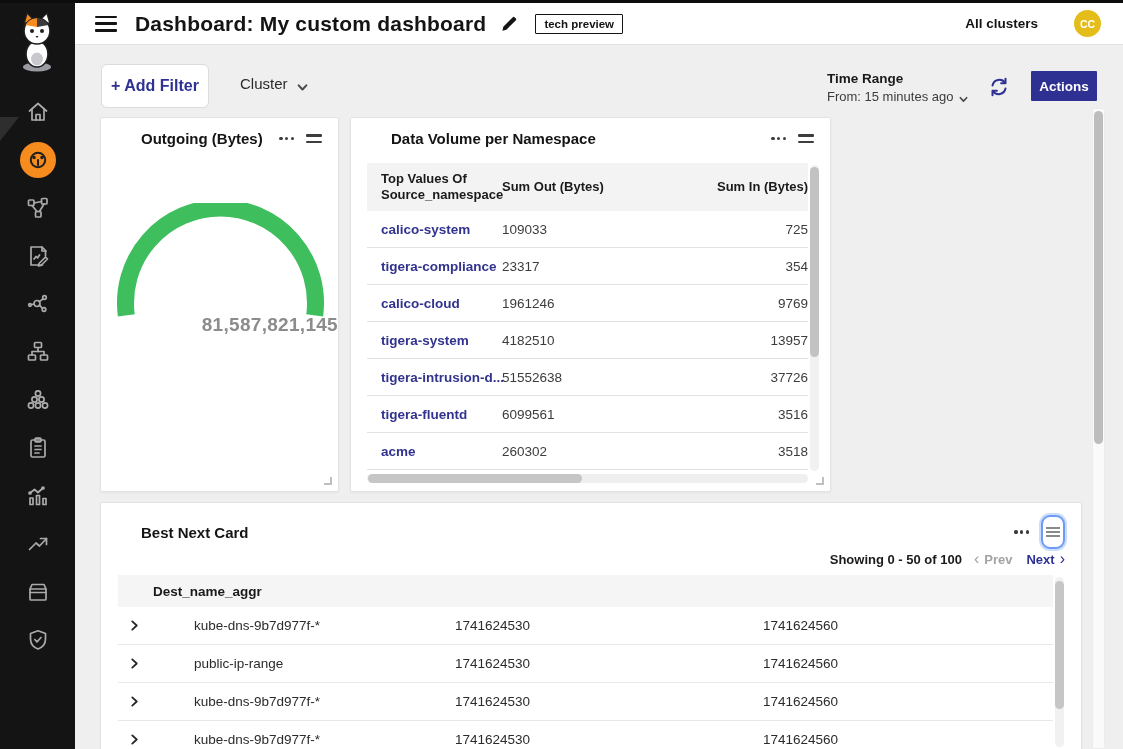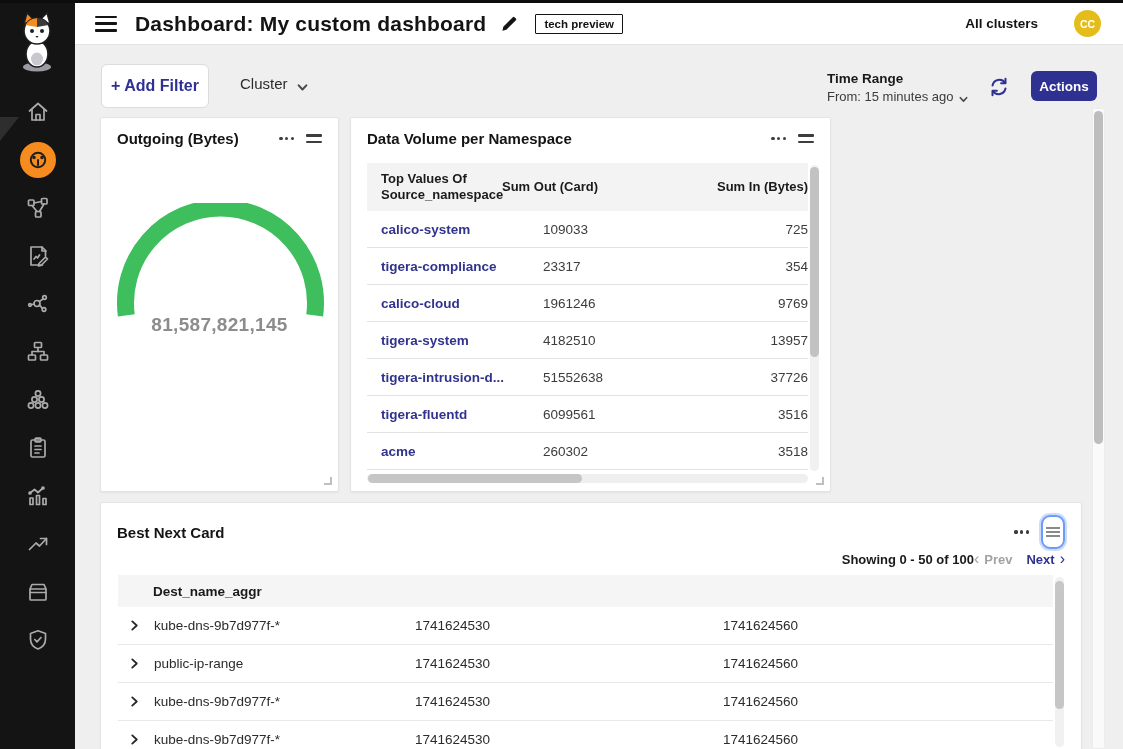--- a/index.html
+++ b/index.html
@@ -32,68 +32,68 @@
 
   
   .btn-add-filter { position:absolute; left:26px; top:19px; width:108px; height:44px; background:#FFFFFF; border:1px solid #DCDCDC; border-radius:6px; color:#2E3192; font-size:16px; font-weight:600; cursor:pointer; font-family:inherit; }
   .cluster-dd { position:absolute; left:165px; top:30px; display:flex; align-items:center; gap:9px; cursor:pointer; font-size:15px; color:#2B2B2B; font-weight:500; }
   .chev-down { width:10px; height:10px; display:inline-block; }
   .chev-down svg { stroke:#4A4A4A; stroke-width:1.8; fill:none; stroke-linecap:round; stroke-linejoin:round; }
   .time-range { position:absolute; left:752px; top:26px; cursor:pointer; }
   .time-range .tr-label { font-size:13.5px; font-weight:700; color:#1A1A1A; }
   .time-range .tr-value { font-size:13px; color:#3C3C3C; margin-top:3px; display:flex; align-items:center; gap:6px; }
   .refresh-btn { position:absolute; left:913px; top:31px; width:22px; height:22px; cursor:pointer; }
-  .btn-actions { position:absolute; left:956px; top:26px; width:66px; height:30px; background:#2E3192; border:none; border-radius:6px; color:#FFFFFF; font-size:13.5px; font-weight:600; cursor:pointer; font-family:inherit; }
+  .btn-actions { position:absolute; left:956px; top:26px; width:66px; height:30px; background:#2E3192; border:none; border-radius:1px; color:#FFFFFF; font-size:13.5px; font-weight:600; cursor:pointer; font-family:inherit; }
 
   
   .card { position:absolute; background:#FFFFFF; border:1px solid #E3E3E3; border-radius:2px; box-shadow:0 1px 2px rgba(0,0,0,0.05); }
   .card-head { position:absolute; left:16px; top:12px; right:16px; display:flex; align-items:center; }
-  .card-title { font-size:15px; font-weight:700; color:#141414; white-space:nowrap; }
+  .card-title { font-size:15px; font-weight:700; color:#141414; white-space:nowrap;margin-left:24px; }
   .card-tools { margin-left:auto; display:flex; align-items:center; gap:12px; }
   .dots { display:flex; gap:2.5px; cursor:pointer; padding:4px 0; }
   .dots i { width:3.2px; height:3.2px; border-radius:50%; background:#3D3D3D; }
   .drag-handle { display:flex; flex-direction:column; gap:4px; cursor:grab; padding:3px 0; }
   .drag-handle i { width:16px; height:2.2px; background:#3D3D3D; border-radius:1px; }
   .resize-corner { position:absolute; right:6px; bottom:6px; width:8px; height:8px; border-right:2px solid #BFBFBF; border-bottom:2px solid #BFBFBF; cursor:nwse-resize; }
 
   .card-outgoing { left:25px; top:72px; width:239px; height:375px; }
   .gauge-wrap { position:absolute; left:14px; top:85px; width:211px; height:116px; }
-  .gauge-value { position:absolute; left:0; top:196px; width:100%; text-align:center; font-size:19px; font-weight:700; color:#8C8C8C; letter-spacing:0.3px; }
+  .gauge-value { position:absolute; left:0; top:196px; width:100%; text-align:right; font-size:19px; font-weight:700; color:#8C8C8C; letter-spacing:0.3px; }
 
   .card-dv { left:275px; top:72px; width:481px; height:375px; }
   .dv-table { position:absolute; left:16px; top:45px; width:441px; }
   .dv-hrow { height:48px; background:#F3F3F3; display:flex; align-items:center; }
-  .dv-row { height:37px; display:flex; align-items:center; border-bottom:1px solid #E2E2E2;gap:41px; }
+  .dv-row { height:37px; display:flex; align-items:center; border-bottom:1px solid #E2E2E2; }
   .dv-c1 { width:135px; padding-left:14px; }
   .dv-c2 { width:151px; }
   .dv-c3 { flex:1;text-align:right; }
   .dv-hrow > div { font-size:13px; font-weight:700; color:#1A1A1A; line-height:1.25; }
   .dv-link { font-size:13.5px; font-weight:700; color:#31338E; cursor:pointer; white-space:nowrap; }
   .dv-val { font-size:13.5px; color:#3C3C3C; }
   .dv-vscroll { position:absolute; left:459px; top:47px; width:9px; height:306px; background:#F1F1F1; border-radius:5px; }
   .dv-vscroll .thumb { position:absolute; left:0; top:2px; width:9px; height:190px; background:#C2C2C2; border-radius:5px; cursor:pointer; }
   .dv-hscroll { position:absolute; left:16px; top:356px; width:441px; height:9px; background:#EFEFEF; border-radius:5px; }
   .dv-hscroll .thumb { position:absolute; left:1px; top:0; width:214px; height:9px; background:#C6C6C6; border-radius:5px; cursor:pointer; }
 
   .card-bf { left:25px; top:457px; width:982px; height:330px; }
   .bf-handle { width:24px; height:34px; border:2px solid #6E9BF7; box-shadow:0 0 0 2px rgba(110,155,247,0.35); border-radius:9px; background:#FFFFFF; display:flex; flex-direction:column; gap:2.5px; align-items:center; justify-content:center; cursor:grab; }
   .bf-handle i { width:14px; height:1.6px; background:#8A8A8A; }
   .bf-pagination { position:absolute; right:16px; top:48px; display:flex; align-items:center; font-size:13px; }
-  .bf-showing { font-weight:600; color:#1A1A1A; margin-right:0; }
+  .bf-showing { font-weight:600; color:#1A1A1A; margin-right:12px; }
   .bf-prev { color:#A3A3A3; font-weight:600; cursor:default; display:flex; align-items:center; gap:5px; margin-right:14px; }
   .bf-next { color:#2E3192; font-weight:700; cursor:pointer; display:flex; align-items:center; gap:5px; }
   .pg-chev { font-size:16px; line-height:1; font-weight:400; }
   .bf-table { position:absolute; left:17px; top:72px; width:935px; }
   .bf-hrow { height:32px; background:#F5F5F5; display:flex; align-items:center; padding-left:35px;gap:13px; }
   .bf-hrow > div { font-size:13.5px; font-weight:700; color:#1A1A1A; }
   .bf-row { height:38px; display:flex; align-items:center; border-bottom:1px solid #E8E8E8; padding-left:12px; cursor:pointer; }
   .bf-chev { width:24px; display:flex; align-items:center; }
   .bf-chev svg { stroke:#262626; stroke-width:2; fill:none; stroke-linecap:round; stroke-linejoin:round; }
   .bf-cdest-h { width:284px; }
-  .bf-cdest { width:261px; }
+  .bf-cdest { width:261px;margin-left:40px; }
   .bf-cstart { width:308px; }
   .bf-cend { flex:1; }
   .bf-cell { font-size:13.5px; color:#2B2B2B; font-weight:500; }
   .bf-vscroll { position:absolute; left:954px; top:74px; width:9px; height:170px; background:#F1F1F1; border-radius:5px; }
   .bf-vscroll .thumb { position:absolute; left:0; top:4px; width:9px; height:128px; background:#C6C6C6; border-radius:5px; cursor:pointer; }
 
   
   .page-scrollbar { position:absolute; left:1017px; top:63px; width:13px; height:641px; background:#FAFAFA; border:1px solid #ECECEC; border-radius:2px; }
   .page-scrollbar .thumb { position:absolute; left:1px; top:2px; width:9px; height:333px; background:#BDBDBD; border-radius:6px; cursor:pointer; }
 </style>
@@ -309,21 +309,21 @@
           </div>
         <div class="drag-handle">
             <i></i>
             <i></i>
           </div>
       </div>
     </div>
     <div class="dv-table">
       <div class="dv-hrow">
         <div class="dv-c1">Top Values Of Source_namespace</div>
-        <div class="dv-c2">Sum Out (Card)</div>
+        <div class="dv-c2">Sum Out (Bytes)</div>
         <div class="dv-c3">Sum In (Bytes)</div>
       </div>
       <div class="dv-row">
         <div class="dv-c1"><span class="dv-link">calico-system</span></div>
         <div class="dv-c2 dv-val">109033</div>
         <div class="dv-c3 dv-val">725</div>
       </div>
       <div class="dv-row">
         <div class="dv-c1"><span class="dv-link">tigera-compliance</span></div>
         <div class="dv-c2 dv-val">23317</div>

